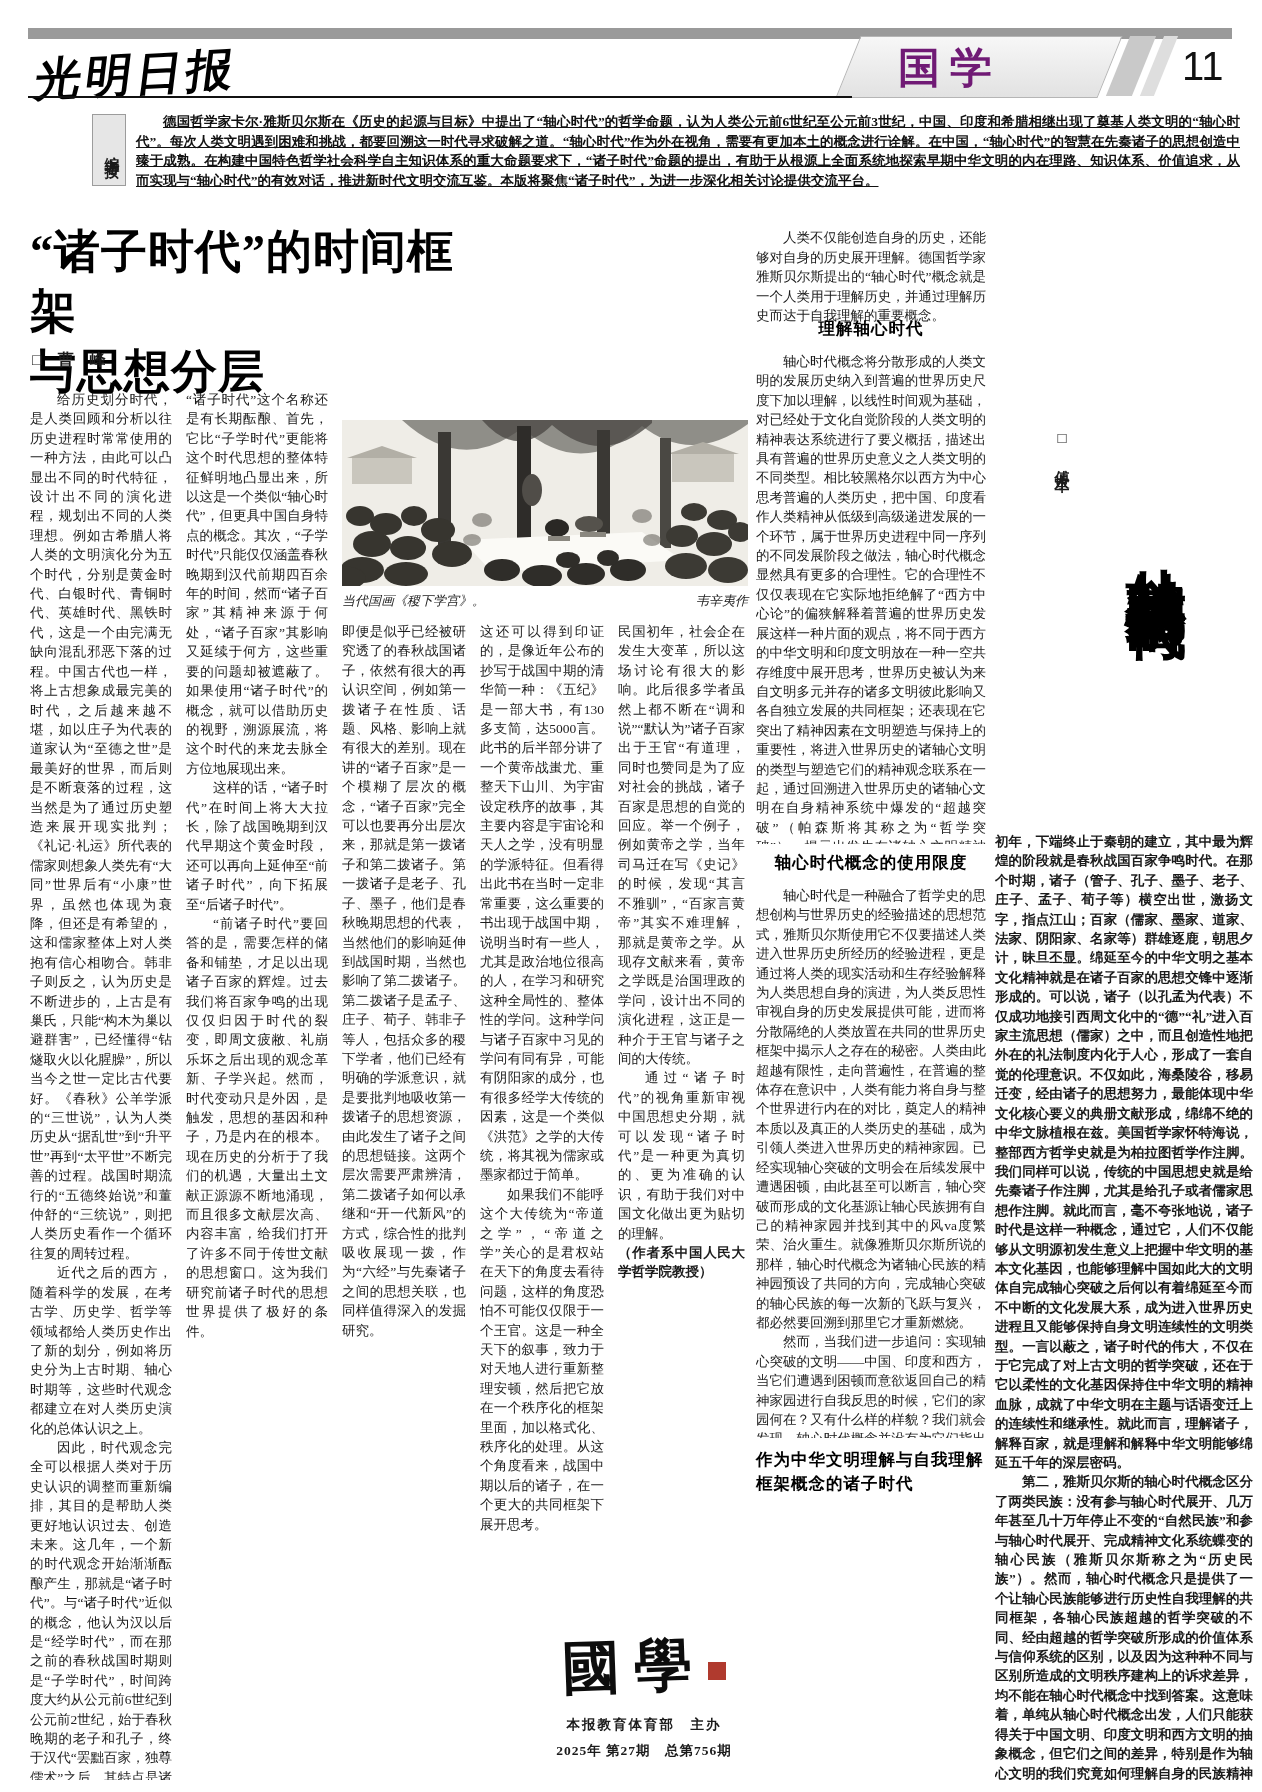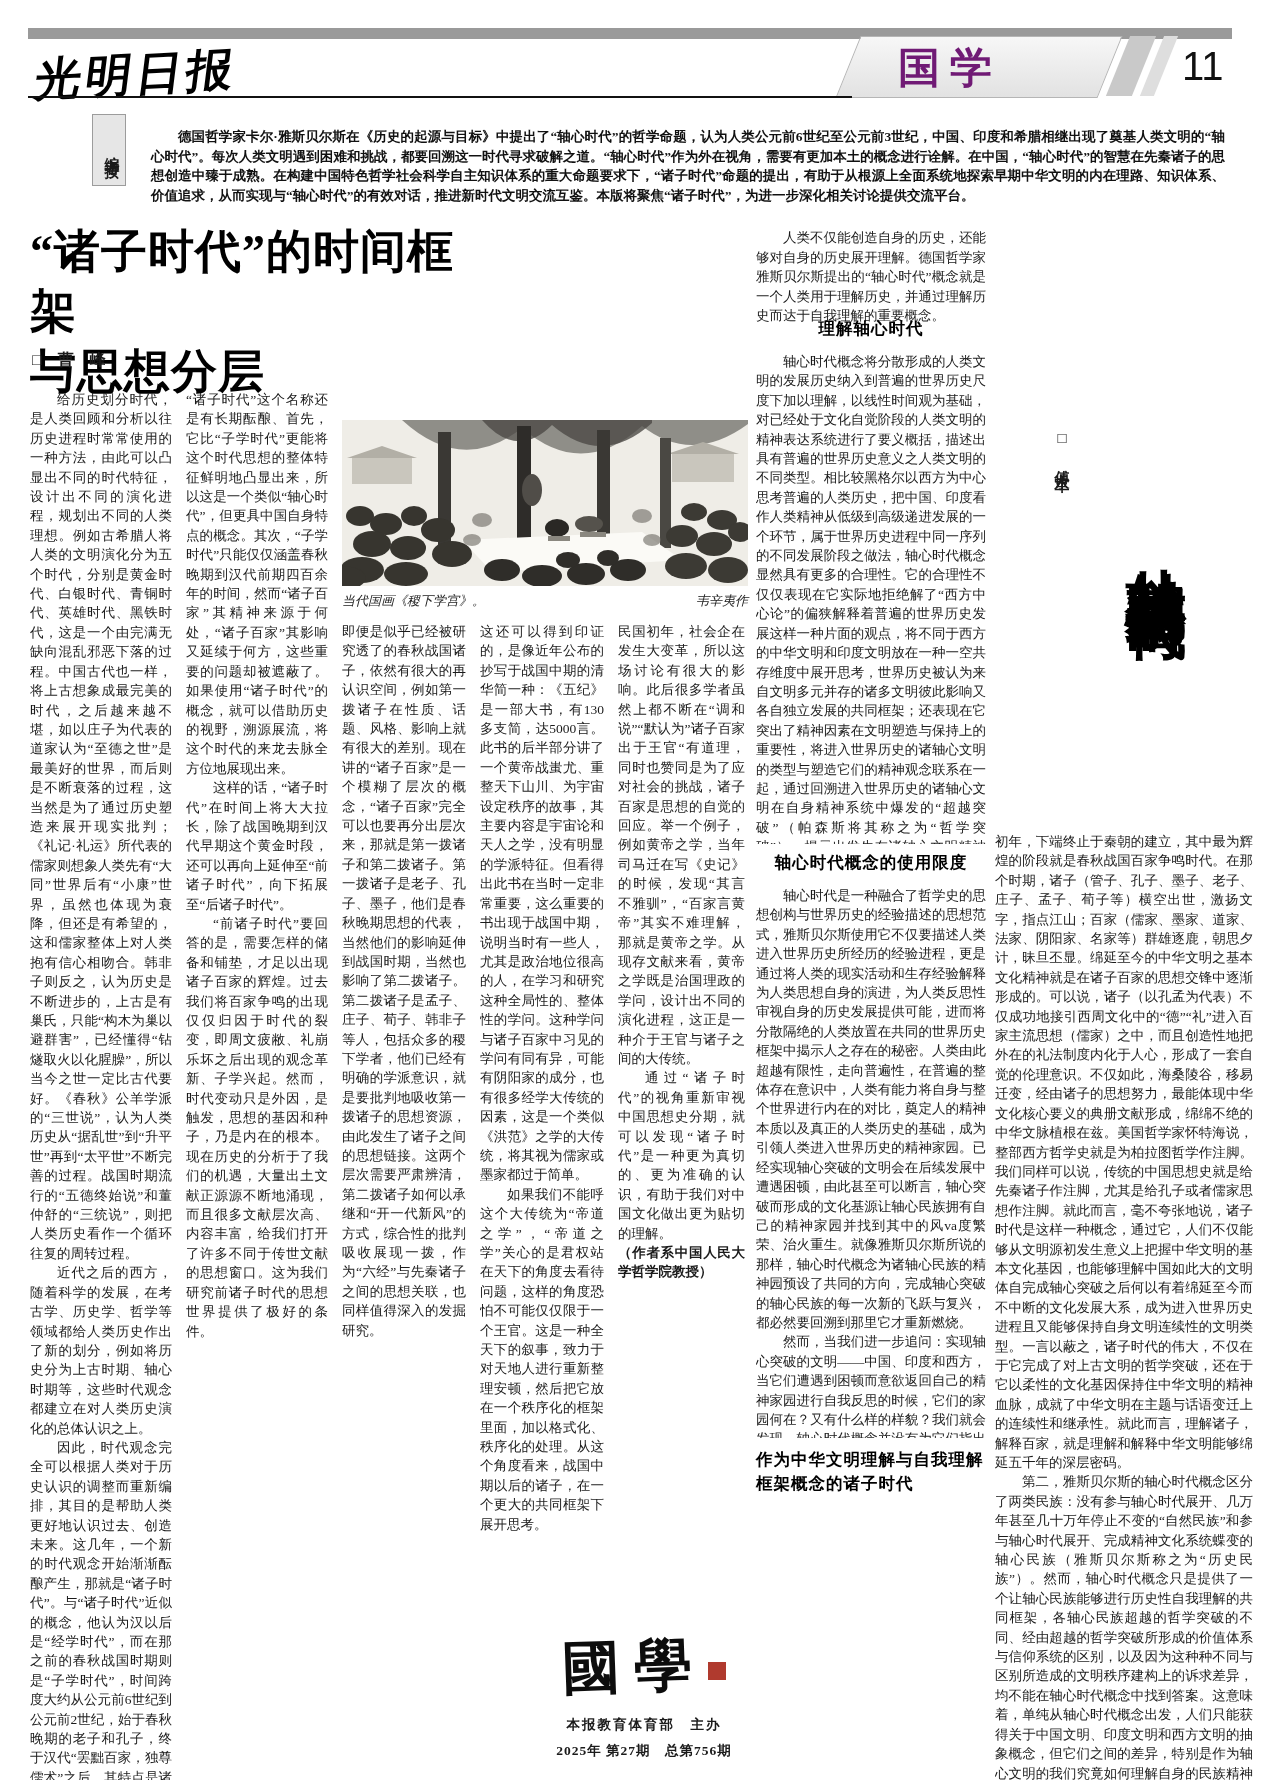--- a/index.html
+++ b/index.html
@@ -19,21 +19,21 @@
   .tab-stripe2{position:absolute;left:1152px;top:36px;width:14px;height:60px;transform:skewX(-22deg);background:#dedede;}
   .page-num{position:absolute;left:1182px;top:44px;font-size:40px;font-family:"Liberation Sans",sans-serif;color:#111;text-align:right;}
   .header-rule{position:absolute;left:28px;top:96px;width:824px;height:2px;background:#111;}
   
   .ed-note{position:absolute;left:92px;top:112px;width:1152px;}
   .ed-label{position:absolute;left:0;top:2px;width:26px;padding:6px 3px;background:#e6e6e6;border:1px solid #9c9c9c;
             font-size:15px;font-weight:bold;text-align:center;line-height:20px;writing-mode:vertical-rl;
             height:58px;letter-spacing:4px;}
   .ed-text{margin-left:44px;width:1104px;font-size:13.5px;line-height:19.5px;text-align:justify;
            text-justify:inter-ideograph;font-weight:600;color:#111;}
-  .ed-text p{margin:15px;text-indent:2em;}
+  .ed-text p{margin:0;text-indent:2em;text-decoration:underline;}
   
   .a1-title{position:absolute;left:30px;top:222px;width:470px;font-size:46px;font-weight:bold;
             line-height:60px;letter-spacing:1px;color:#000;}
   .a1-byline{position:absolute;left:32px;top:350px;font-size:16px;font-weight:bold;letter-spacing:6px;}
   .col{position:absolute;font-size:13.5px;line-height:19.4px;text-align:justify;text-justify:inter-ideograph;
        overflow:hidden;}
   .col p{margin:0;text-indent:2em;}
   .col p.cont{text-indent:0;}
   .credit{font-weight:bold;}
   
@@ -195,18 +195,18 @@
   <div class="subhead" style="top:852px;">轴心时代概念的使用限度</div>
   <div class="col" style="left:756px;top:886px;width:230px;height:552px;">
       <p>轴心时代是一种融合了哲学史的思想创构与世界历史的经验描述的思想范式，雅斯贝尔斯使用它不仅要描述人类进入世界历史所经历的经验进程，更是通过将人类的现实活动和生存经验解释为人类思想自身的演进，为人类反思性审视自身的历史发展提供可能，进而将分散隔绝的人类放置在共同的世界历史框架中揭示人之存在的秘密。人类由此超越有限性，走向普遍性，在普遍的整体存在意识中，人类有能力将自身与整个世界进行内在的对比，奠定人的精神本质以及真正的人类历史的基础，成为引领人类进入世界历史的精神家园。已经实现轴心突破的文明会在后续发展中遭遇困顿，由此甚至可以断言，轴心突破而形成的文化基源让轴心民族拥有自己的精神家园并找到其中的风va度繁荣、治火重生。就像雅斯贝尔斯所说的那样，轴心时代概念为诸轴心民族的精神园预设了共同的方向，完成轴心突破的轴心民族的每一次新的飞跃与复兴，都必然要回溯到那里它才重新燃烧。</p>
       <p>然而，当我们进一步追问：实现轴心突破的文明——中国、印度和西方，当它们遭遇到困顿而意欲返回自己的精神家园进行自我反思的时候，它们的家园何在？又有什么样的样貌？我们就会发现，轴心时代概念并没有为它们指出返回家园的具体路径，更没有为它们描绘出家园的样貌。作为一种认识概念之式解释历史事实、建构历史时代的思想范型，一种在世界历史视域中对诸轴心文明之形态差异性梳理的想型“哲学范式”，轴心时代概念能够解释不同文明类型是怎样在它的抽象的相似性上获得被认同的文明思想之下每个精神气质上的具体差异。这就真正发现不同文明类型在现实表征上的区别则被遮蔽在贫乏的一般描述之中。换言之，轴心时代概念上拒绝揭示出诸轴心文明所建构的文明主存方式赖以存身的价值观念的普遍性概念，至于诸轴心民族从其本身在存中阐扬出来的价值观念的实质性丰富内涵则被付之阙如。完成轴心突破、进入世界历史的轴心文明并不能从轴心时代概念那里得到对自身的完整理解，更不能借助这个概念对自身进行意义指向明确的反思并基于反思向着未来筹划自身发展。这就为敞开“诸子时代”概念的意义打开了思想之门。</p>
     </div>
   <div class="subhead two-line" style="top:1448px;">作为中华文明理解与自我理解框架概念的诸子时代</div>
 
   <div class="vtitle">从轴心时代到诸子时代</div>
   <div class="vbyline">□ 傅永军</div>
 
-  <div class="col" style="left:995px;top:832px;width:258px;height:948px;">
+  <div class="col" style="left:995px;top:832px;width:258px;height:948px;font-weight:bold;">
       <p class="cont">初年，下端终止于秦朝的建立，其中最为辉煌的阶段就是春秋战国百家争鸣时代。在那个时期，诸子（管子、孔子、墨子、老子、庄子、孟子、荀子等）横空出世，激扬文字，指点江山；百家（儒家、墨家、道家、法家、阴阳家、名家等）群雄逐鹿，朝思夕计，昧旦丕显。绵延至今的中华文明之基本文化精神就是在诸子百家的思想交锋中逐渐形成的。可以说，诸子（以孔孟为代表）不仅成功地接引西周文化中的“德”“礼”进入百家主流思想（儒家）之中，而且创造性地把外在的礼法制度内化于人心，形成了一套自觉的伦理意识。不仅如此，海桑陵谷，移易迁变，经由诸子的思想努力，最能体现中华文化核心要义的典册文献形成，绵绵不绝的中华文脉植根在兹。美国哲学家怀特海说，整部西方哲学史就是为柏拉图哲学作注脚。我们同样可以说，传统的中国思想史就是给先秦诸子作注脚，尤其是给孔子或者儒家思想作注脚。就此而言，毫不夸张地说，诸子时代是这样一种概念，通过它，人们不仅能够从文明源初发生意义上把握中华文明的基本文化基因，也能够理解中国如此大的文明体自完成轴心突破之后何以有着绵延至今而不中断的文化发展大系，成为进入世界历史进程且又能够保持自身文明连续性的文明类型。一言以蔽之，诸子时代的伟大，不仅在于它完成了对上古文明的哲学突破，还在于它以柔性的文化基因保持住中华文明的精神血脉，成就了中华文明在主题与话语变迁上的连续性和继承性。就此而言，理解诸子，解释百家，就是理解和解释中华文明能够绵延五千年的深层密码。</p>
       <p>第二，雅斯贝尔斯的轴心时代概念区分了两类民族：没有参与轴心时代展开、几万年甚至几十万年停止不变的“自然民族”和参与轴心时代展开、完成精神文化系统蝶变的轴心民族（雅斯贝尔斯称之为“历史民族”）。然而，轴心时代概念只是提供了一个让轴心民族能够进行历史性自我理解的共同框架，各轴心民族超越的哲学突破的不同、经由超越的哲学突破所形成的价值体系与信仰系统的区别，以及因为这种种不同与区别所造成的文明秩序建构上的诉求差异，均不能在轴心时代概念中找到答案。这意味着，单纯从轴心时代概念出发，人们只能获得关于中国文明、印度文明和西方文明的抽象概念，但它们之间的差异，特别是作为轴心文明的我们究竟如何理解自身的民族精神就遮蔽不彰了。而诸子时代概念恰恰可以弥补这一缺憾，人们可以借助这一概念，一如轴心时代概念，发现诸轴心文明之间展开对话交流的空间，将一种可比较和可交流的因素注入轴心时代所形成的源初文明之中，从文明的原发状态展开交流对话，进而展望人类文明发展的未来。在这个意义上说，诸子时代概念，一如轴心时代概念，可被用于观照文明的缘起、存在与发展，在文明互鉴和文化交流中敞开自身能够作为共同框架概念的高位价值。</p>
     </div>
 
 </div>
 
 </body></html>

